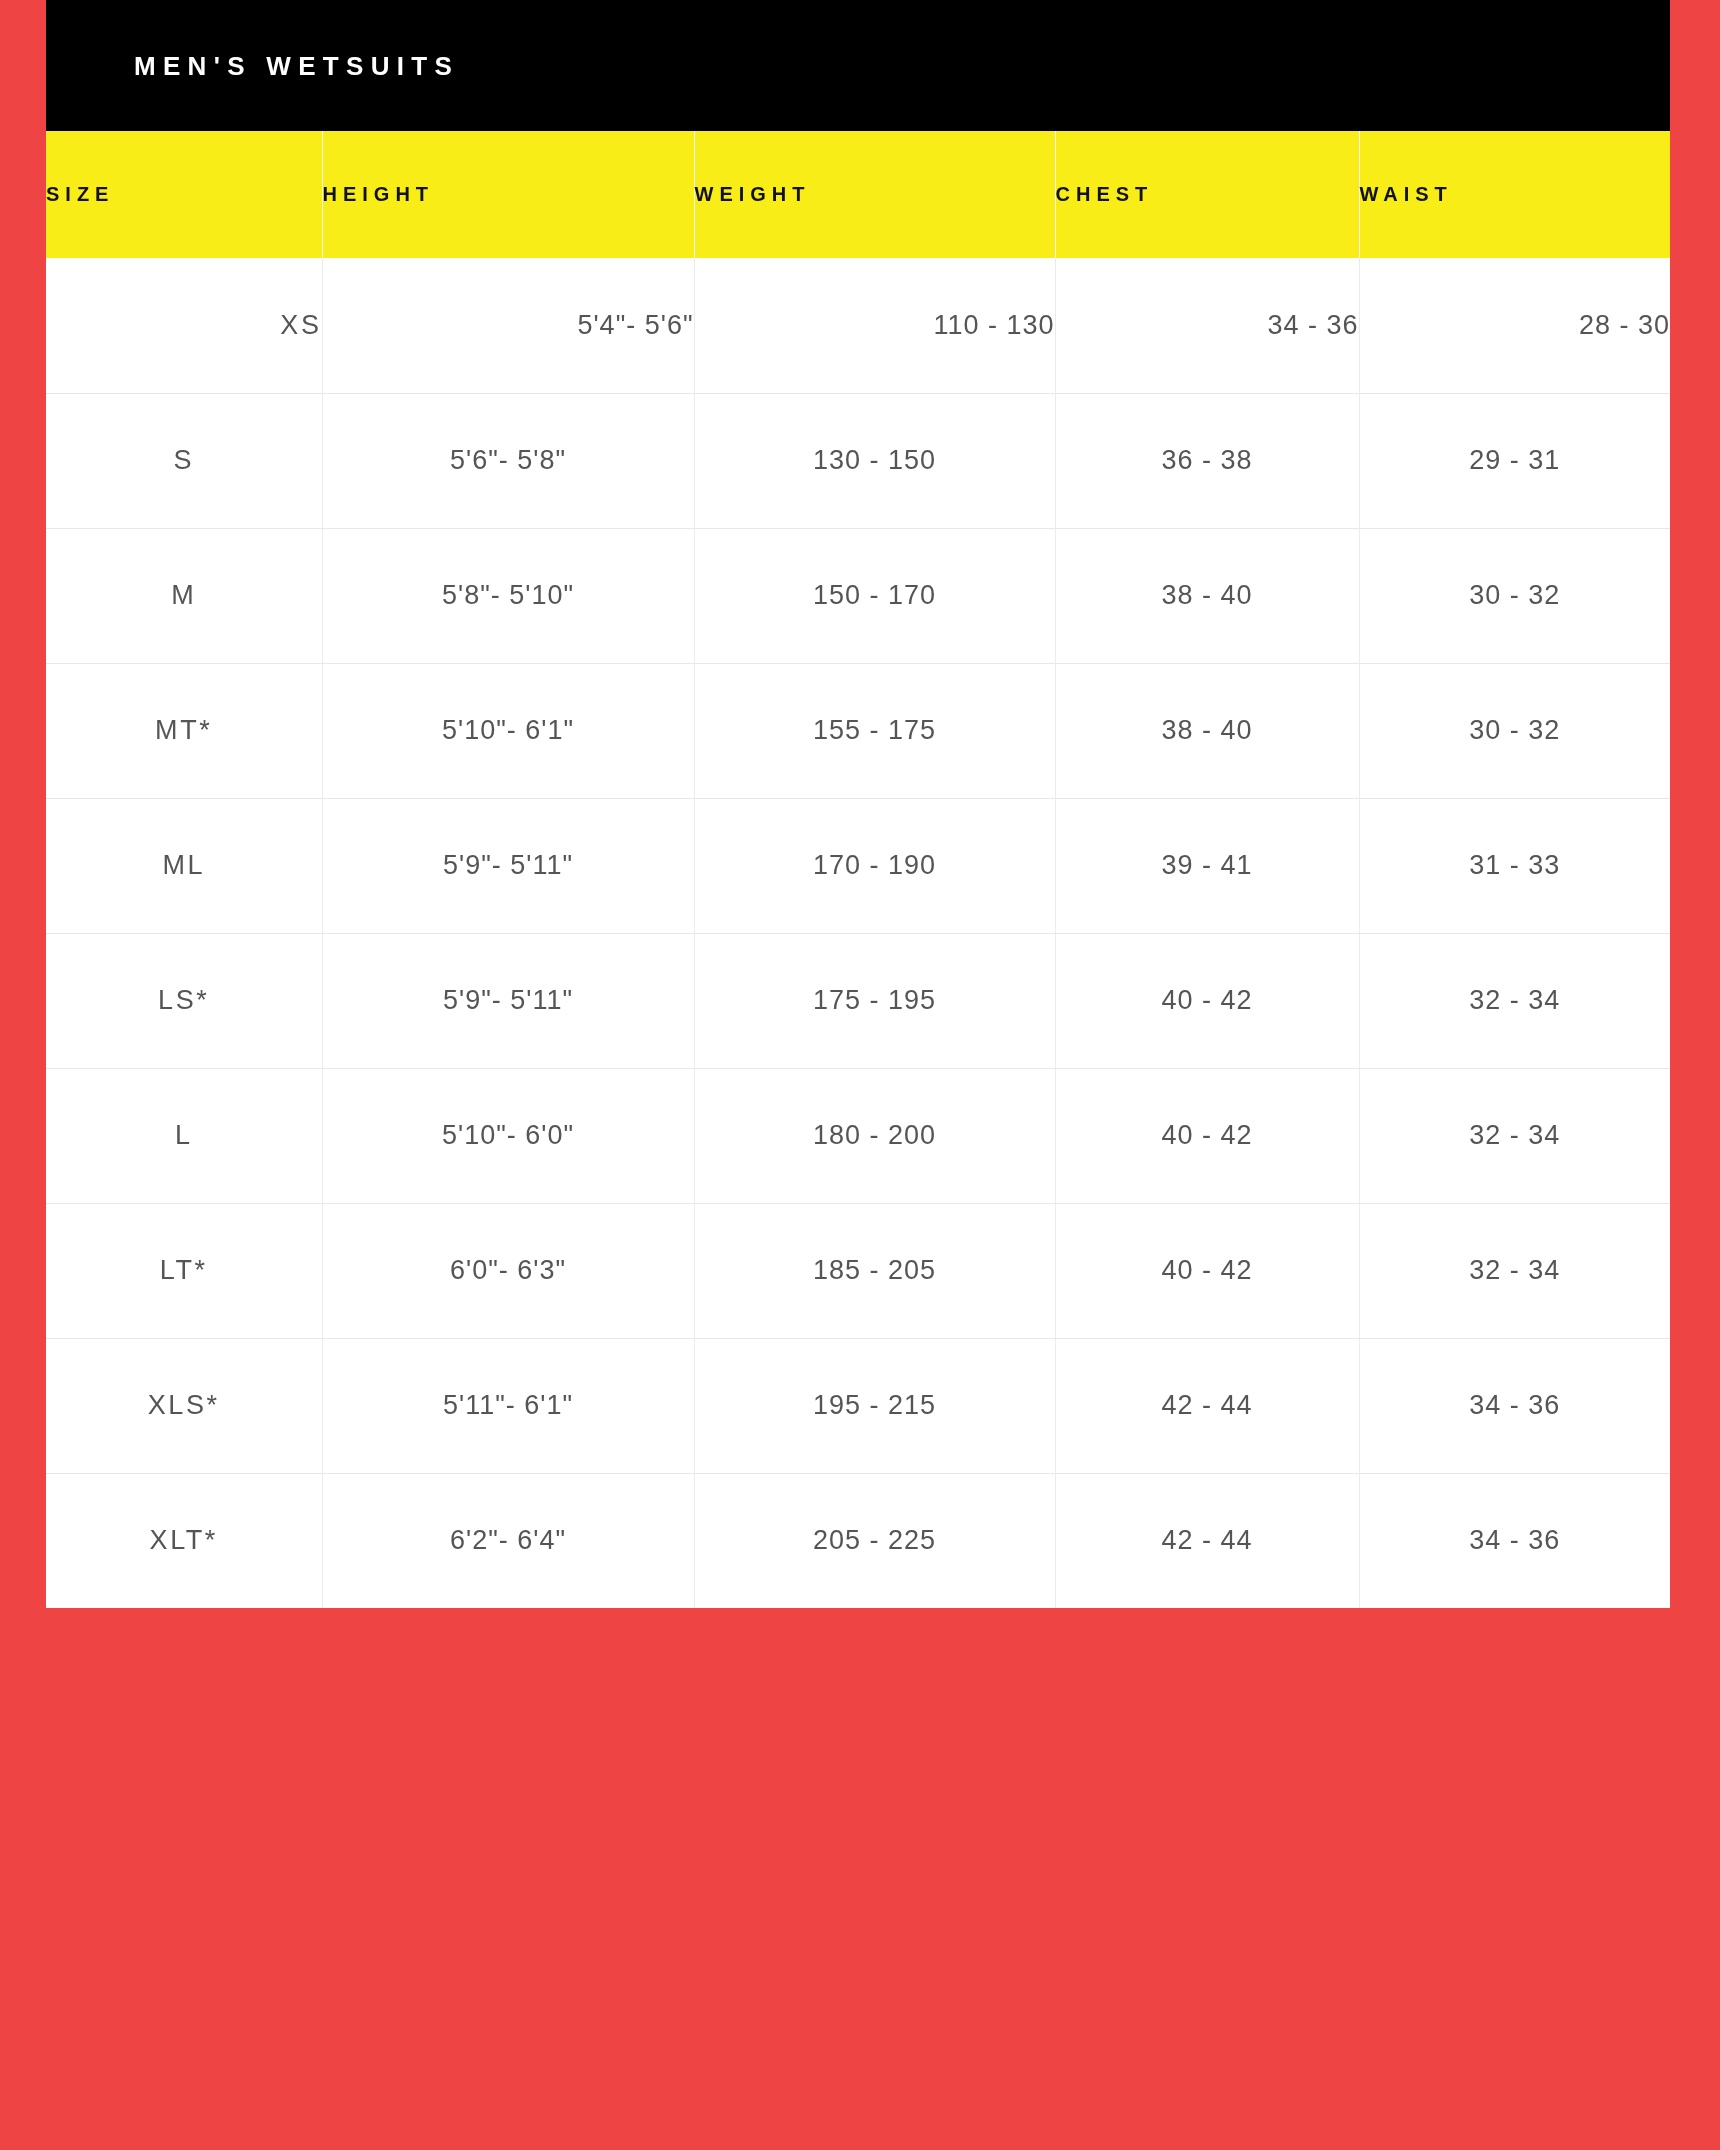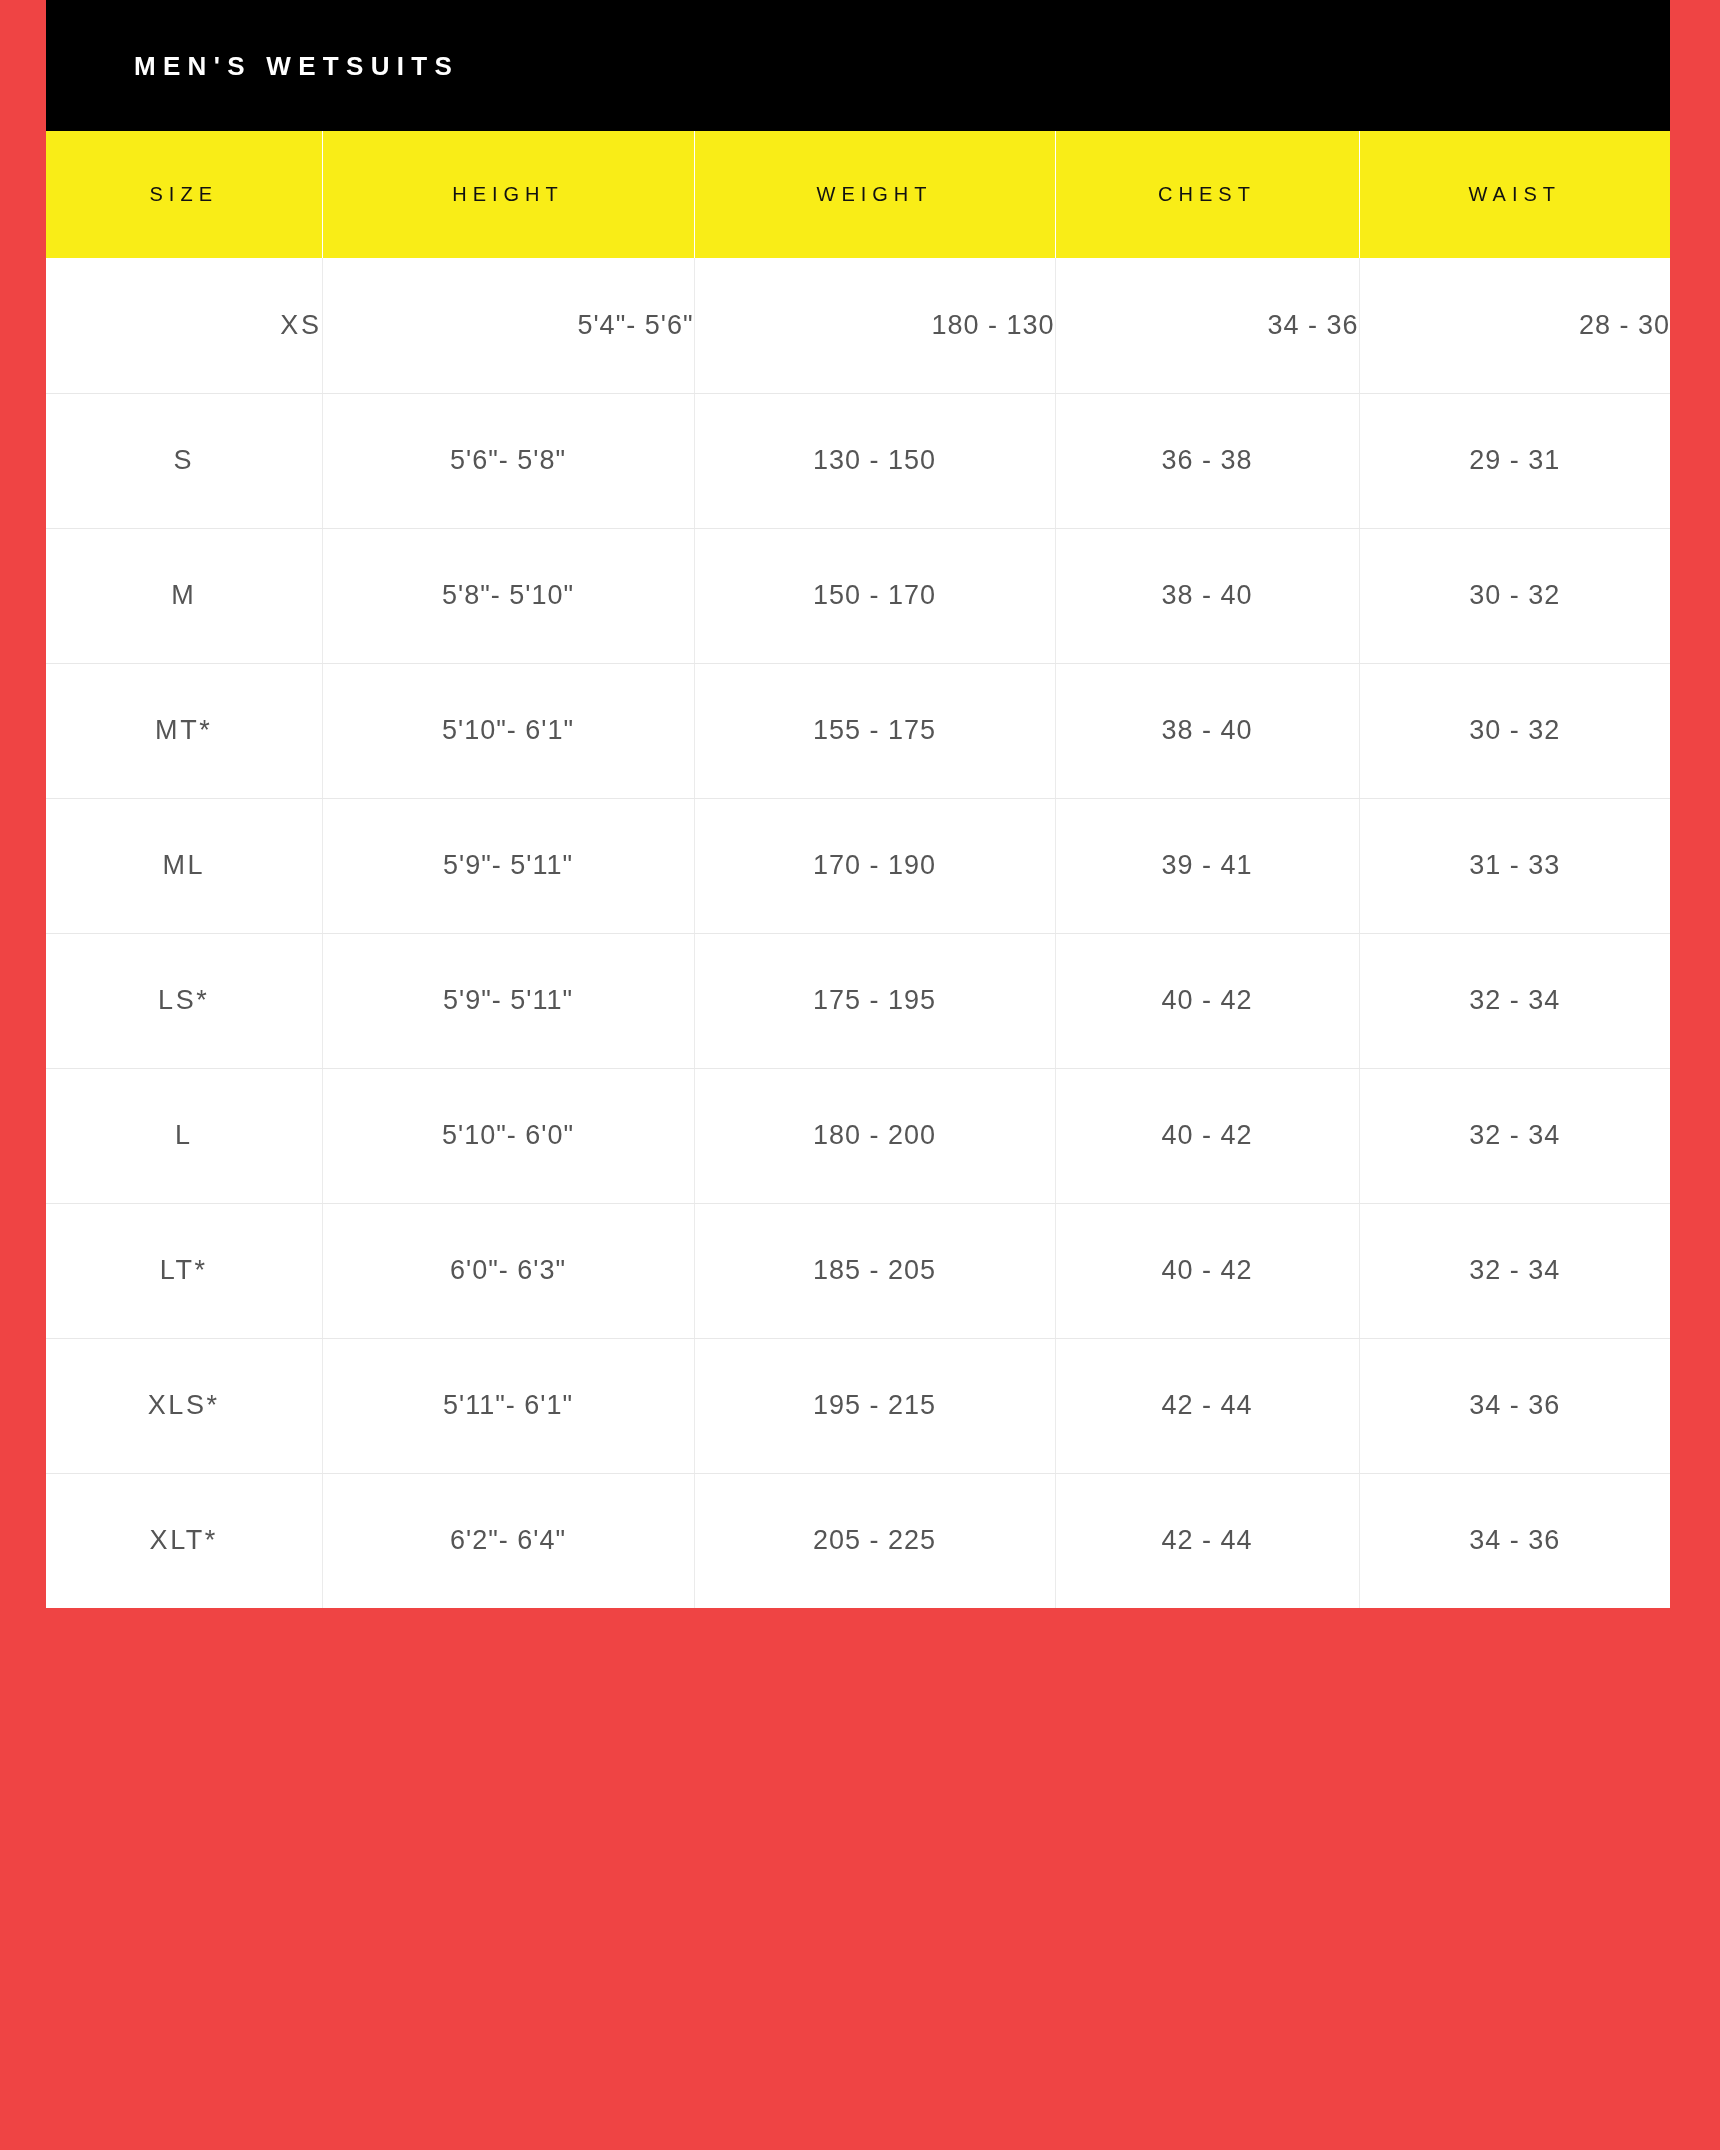--- a/index.html
+++ b/index.html
@@ -57,23 +57,23 @@
   .size-table col.c-height { width: 372px; }
   .size-table col.c-weight { width: 361px; }
   .size-table col.c-chest  { width: 304px; }
   .size-table col.c-waist  { width: 311px; }
 
   .size-table thead th {
     background: #f9ed17;
     color: #111111;
     height: 127px;
     font-size: 20px;
-    font-weight: normal;
+    font-weight: bold;
     letter-spacing: 6px;
-    text-align: center;
+    text-align: left;
     vertical-align: middle;
     padding: 0;
     border: none;
     box-sizing: border-box;
   }
   .size-table thead th + th {
     border-left: 1.7px solid #ffffff;
   }
 
   .size-table tbody td {
@@ -128,21 +128,21 @@
         <th>HEIGHT</th>
         <th>WEIGHT</th>
         <th>CHEST</th>
         <th>WAIST</th>
       </tr>
     </thead>
     <tbody>
       <tr>
         <td>XS</td>
         <td>5'4"- 5'6"</td>
-        <td>180 - 130</td>
+        <td>110 - 130</td>
         <td>34 - 36</td>
         <td>28 - 30</td>
       </tr>
       <tr>
         <td>S</td>
         <td>5'6"- 5'8"</td>
         <td>130 - 150</td>
         <td>36 - 38</td>
         <td>29 - 31</td>
       </tr>

